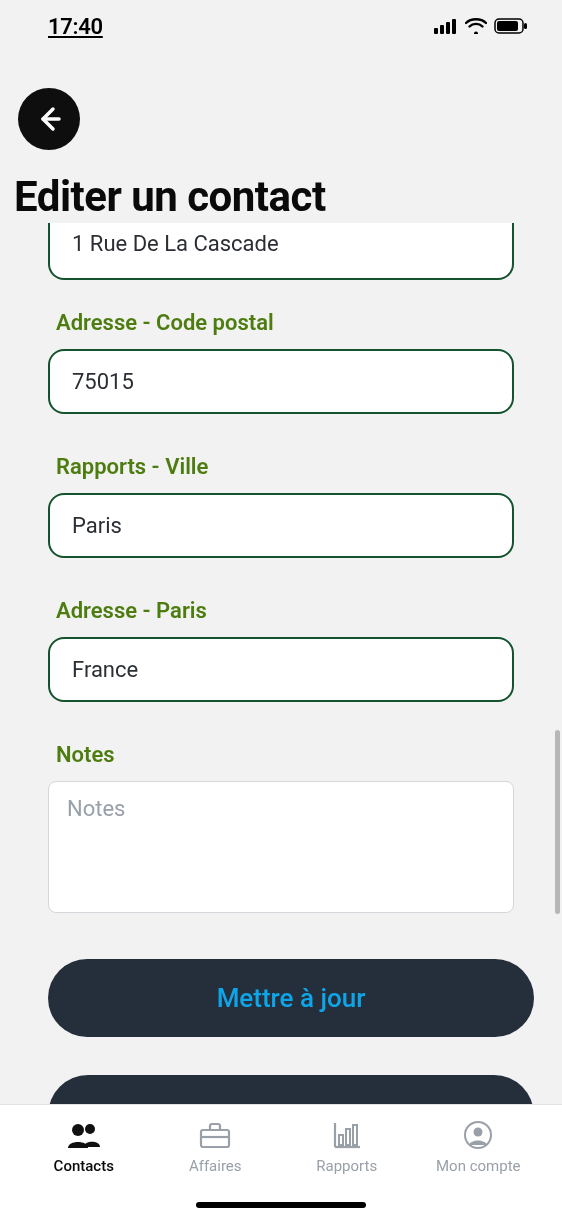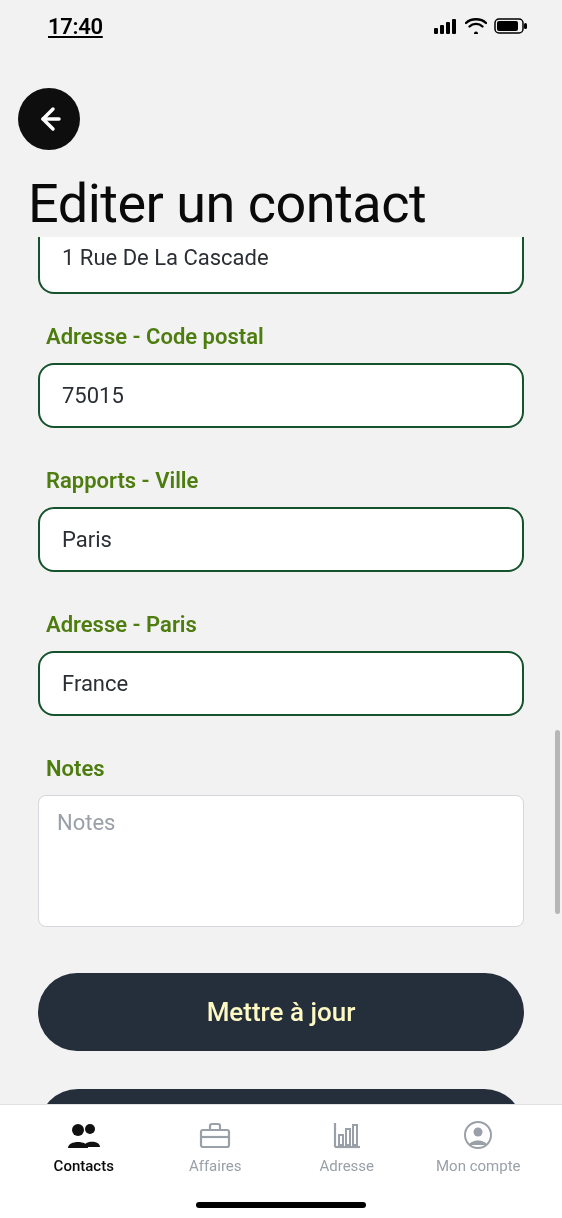--- a/index.html
+++ b/index.html
@@ -40,29 +40,29 @@
       border-radius: 50%;
       background: #0e0e0e;
       display: flex;
       align-items: center;
       justify-content: center;
       cursor: pointer;
     }
     .back-button svg { display: block; }
     
     .page-title {
-      font-size: 54px;
-      font-weight: 400;
+      font-size: 42px;
+      font-weight: 700;
       color: #0a0a0a;
-      padding: 22px 0 0 28px;
+      padding: 22px 0 0 14px;
       letter-spacing: -0.5px;
     }
     
     .form-wrap {
-      padding: 0 38px;
+      padding: 0 48px;
     }
     .field-box {
       border: 2px solid #14532d;
       border-radius: 16px;
       padding: 18px 22px;
       font-size: 22px;
       color: #2b2f34;
       background: #fff;
     }
     .field-box.truncated {
@@ -89,21 +89,21 @@
       font-size: 22px;
       color: #9aa0a8;
       background: #fff;
       height: 132px;
     }
     .btn {
       width: 486px;
       height: 78px;
       border-radius: 40px;
       background: #252f3b;
-      color: #fef9c3;
+      color: #0ea5e9;
       font-size: 26px;
       font-weight: 500;
       display: flex;
       align-items: center;
       justify-content: center;
       margin: 0 auto;
       cursor: pointer;
     }
     .btn.update { margin-top: 46px; }
     .btn.delete { margin-top: 38px; height: 68px; border-bottom-left-radius: 0; border-bottom-right-radius: 0; padding-top: 10px;}
@@ -242,21 +242,21 @@
   <div class="nav-item">
     <div class="nav-icon">
       <svg width="30" height="28" viewBox="0 0 30 28">
         <line x1="3" y1="2" x2="3" y2="26" stroke="#9aa0a8" stroke-width="2.2"></line>
         <line x1="3" y1="26" x2="28" y2="26" stroke="#9aa0a8" stroke-width="2.2"></line>
         <rect x="7" y="14" width="4" height="10" stroke="#9aa0a8" stroke-width="2" fill="none"></rect>
         <rect x="14" y="8" width="4" height="16" stroke="#9aa0a8" stroke-width="2" fill="none"></rect>
         <rect x="21" y="4" width="4" height="20" stroke="#9aa0a8" stroke-width="2" fill="none"></rect>
       </svg>
     </div>
-    <div class="nav-label">Adresse</div>
+    <div class="nav-label">Rapports</div>
   </div>
   <div class="nav-item">
     <div class="nav-icon">
       <svg width="30" height="30" viewBox="0 0 30 30">
         <circle cx="15" cy="15" r="13" stroke="#9aa0a8" stroke-width="2" fill="none"></circle>
         <circle cx="15" cy="12" r="4.5" fill="#9aa0a8"></circle>
         <path d="M6 25 C8 19 22 19 24 25" fill="#9aa0a8"></path>
       </svg>
     </div>
     <div class="nav-label">Mon compte</div>

